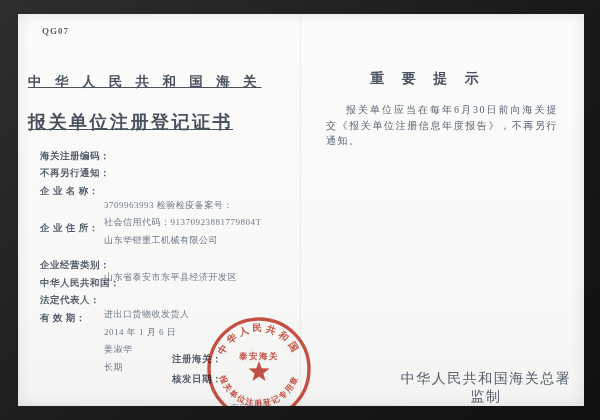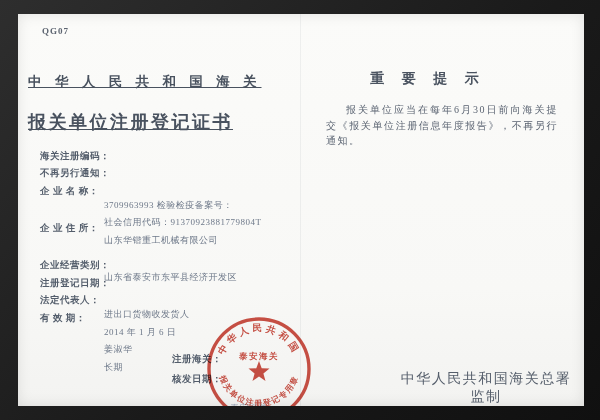--- a/index.html
+++ b/index.html
@@ -85,21 +85,21 @@
     </div>
     <div class="frow" style="top:208px">
       <span class="lbl">企 业 住 所：</span>
       <span class="val">山东省泰安市东平县经济开发区</span>
     </div>
     <div class="frow" style="top:245px">
       <span class="lbl">企业经营类别：</span>
       <span class="val">进出口货物收发货人</span>
     </div>
     <div class="frow" style="top:263px">
-      <span class="lbl">注册登记日期：</span>
+      <span class="lbl">中华人民共和国：</span>
       <span class="val">2014 年 1 月 6 日</span>
     </div>
     <div class="frow" style="top:280px">
       <span class="lbl">法定代表人：</span>
       <span class="val">姜淑华</span>
     </div>
     <div class="frow" style="top:298px">
       <span class="lbl">有  效  期：</span>
       <span class="val">长期</span>
     </div>

